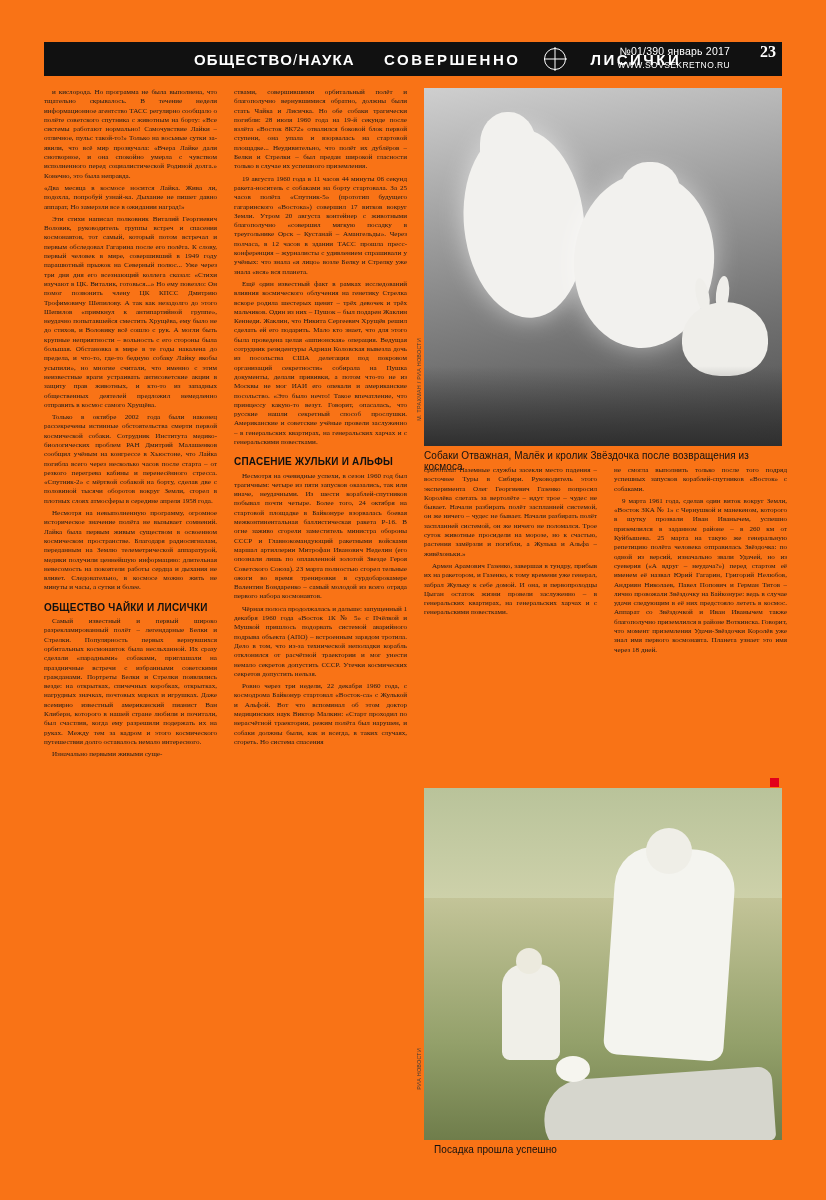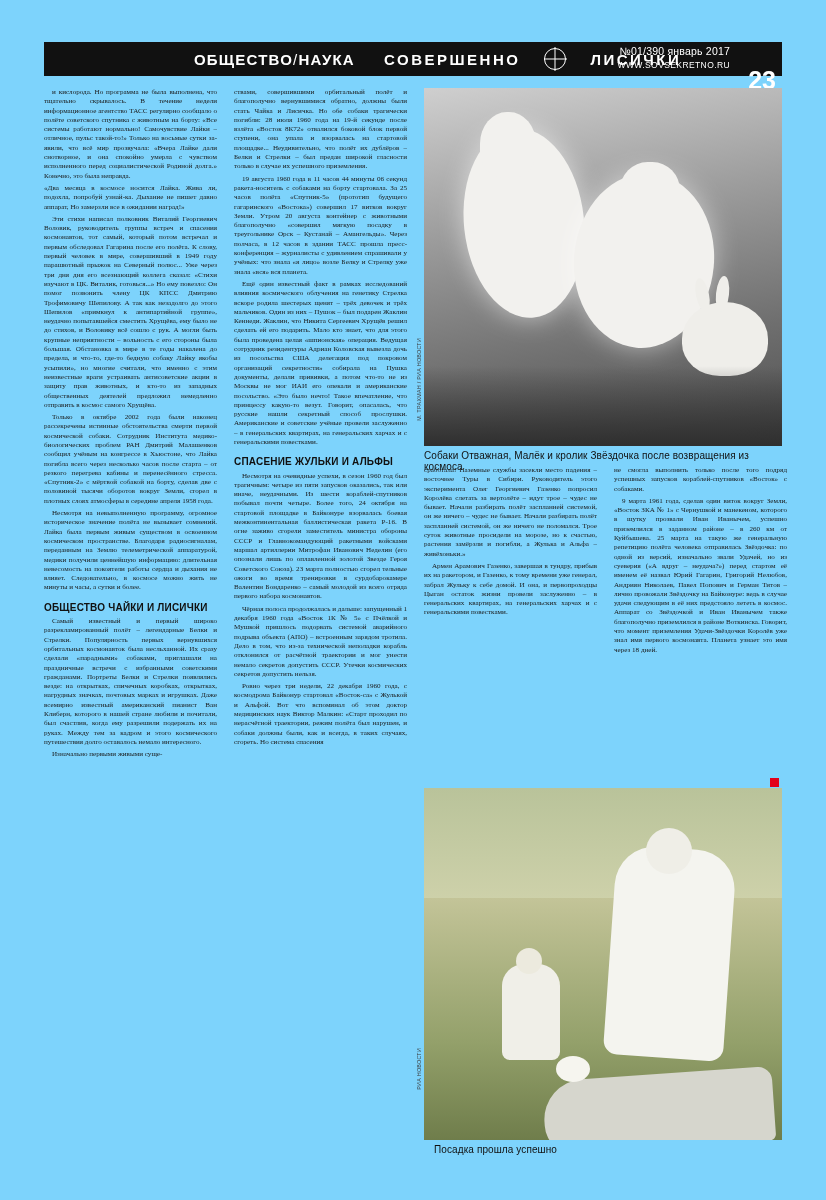--- a/index.html
+++ b/index.html
@@ -3,21 +3,21 @@
 <meta charset="utf-8">
 <style>
   html,body{margin:0;padding:0;}
   body{
     width:826px;height:1200px;
     background:#ffffff;
     font-family:"Liberation Serif", serif;
     color:#1a1a1a;
     overflow:hidden;
   }
-  .page{position:relative;width:826px;height:1200px;background:#7dd3fc;}
+  .page{position:relative;width:826px;height:1200px;background:#f97316;}
 
   
   .masthead{
     position:absolute;left:44px;top:42px;width:738px;height:34px;
     background:#111;
   }
   .mast-inner{
     position:relative;width:100%;height:100%;
     display:flex;align-items:center;
   }
@@ -46,22 +46,22 @@
     height:0;border-top:1.4px solid #fff;transform:translateY(-50%);
   }
   .issue-block{
     position:absolute;right:52px;top:3px;text-align:right;
     color:#fff;font-family:"Liberation Sans",sans-serif;
   }
   .issue-line1{font-size:10.5px;letter-spacing:.2px;}
   .issue-line2{font-size:8.5px;letter-spacing:.4px;margin-top:3px;}
   .pagenum{
     position:absolute;right:6px;top:1px;
-    color:#fff;font-family:Liberation Sans, sans-serif;
-    font-size:25px;font-weight:700;margin-top:23px;
+    color:#fff;font-family:Liberation Serif, serif;
+    font-size:16px;font-weight:700;
   }
 
   
   .content{position:absolute;left:44px;top:88px;width:738px;height:1078px;}
   .col{
     position:absolute;top:0;width:173px;
     font-size:7.1px;line-height:9.3px;text-align:justify;
     hyphens:auto;
   }
   .col p{margin:0 0 3px 0;text-indent:8px;}

